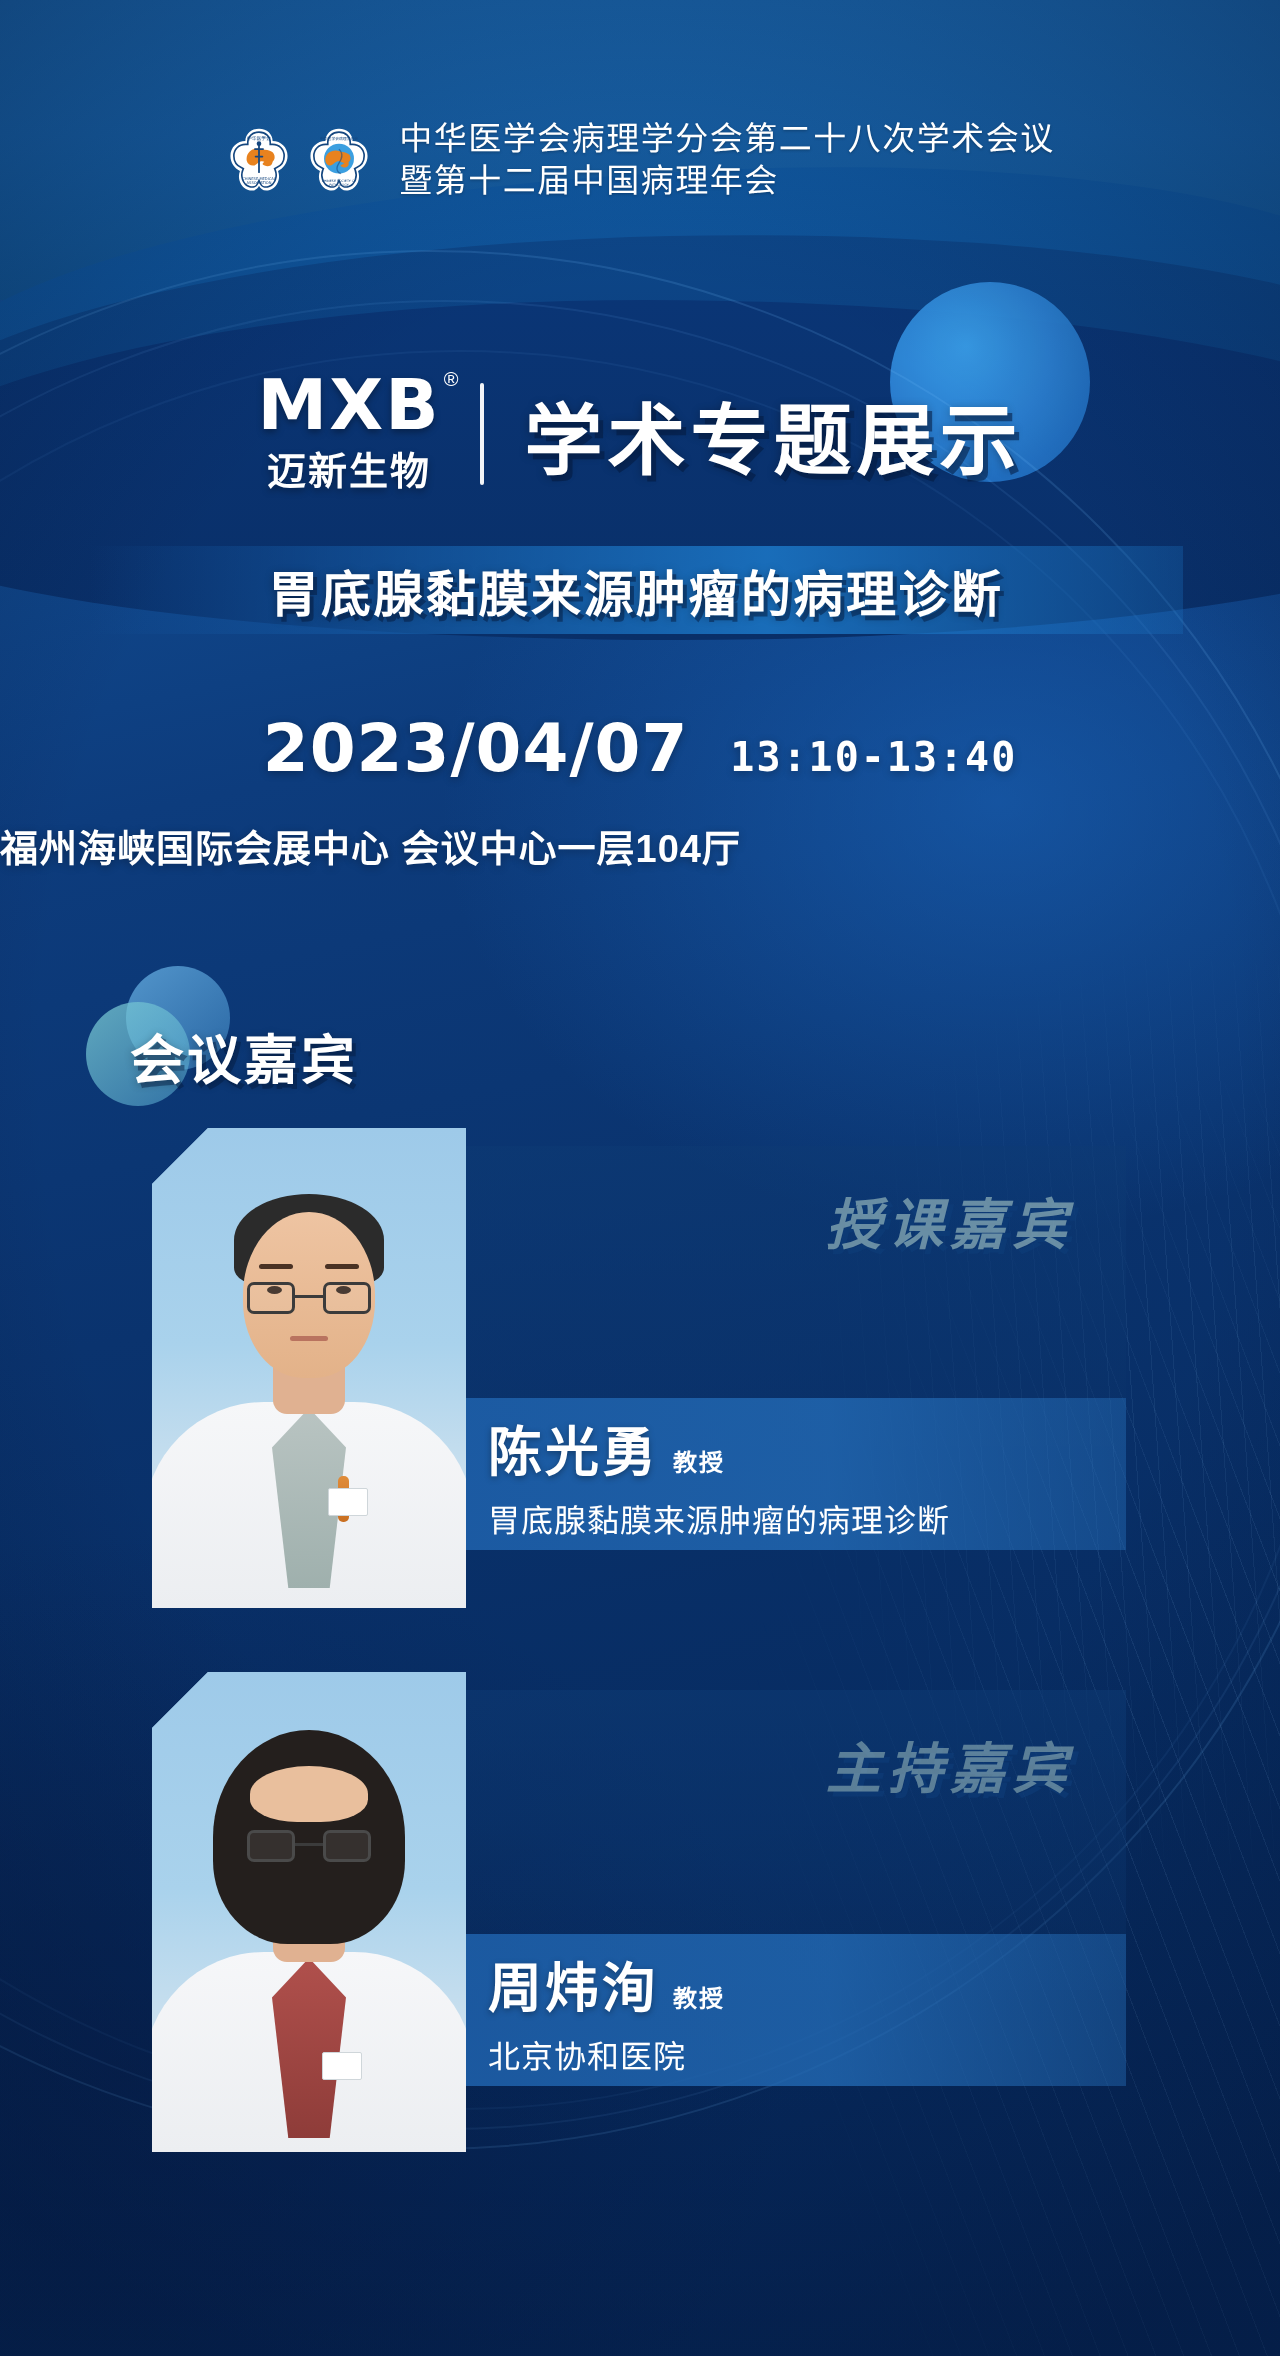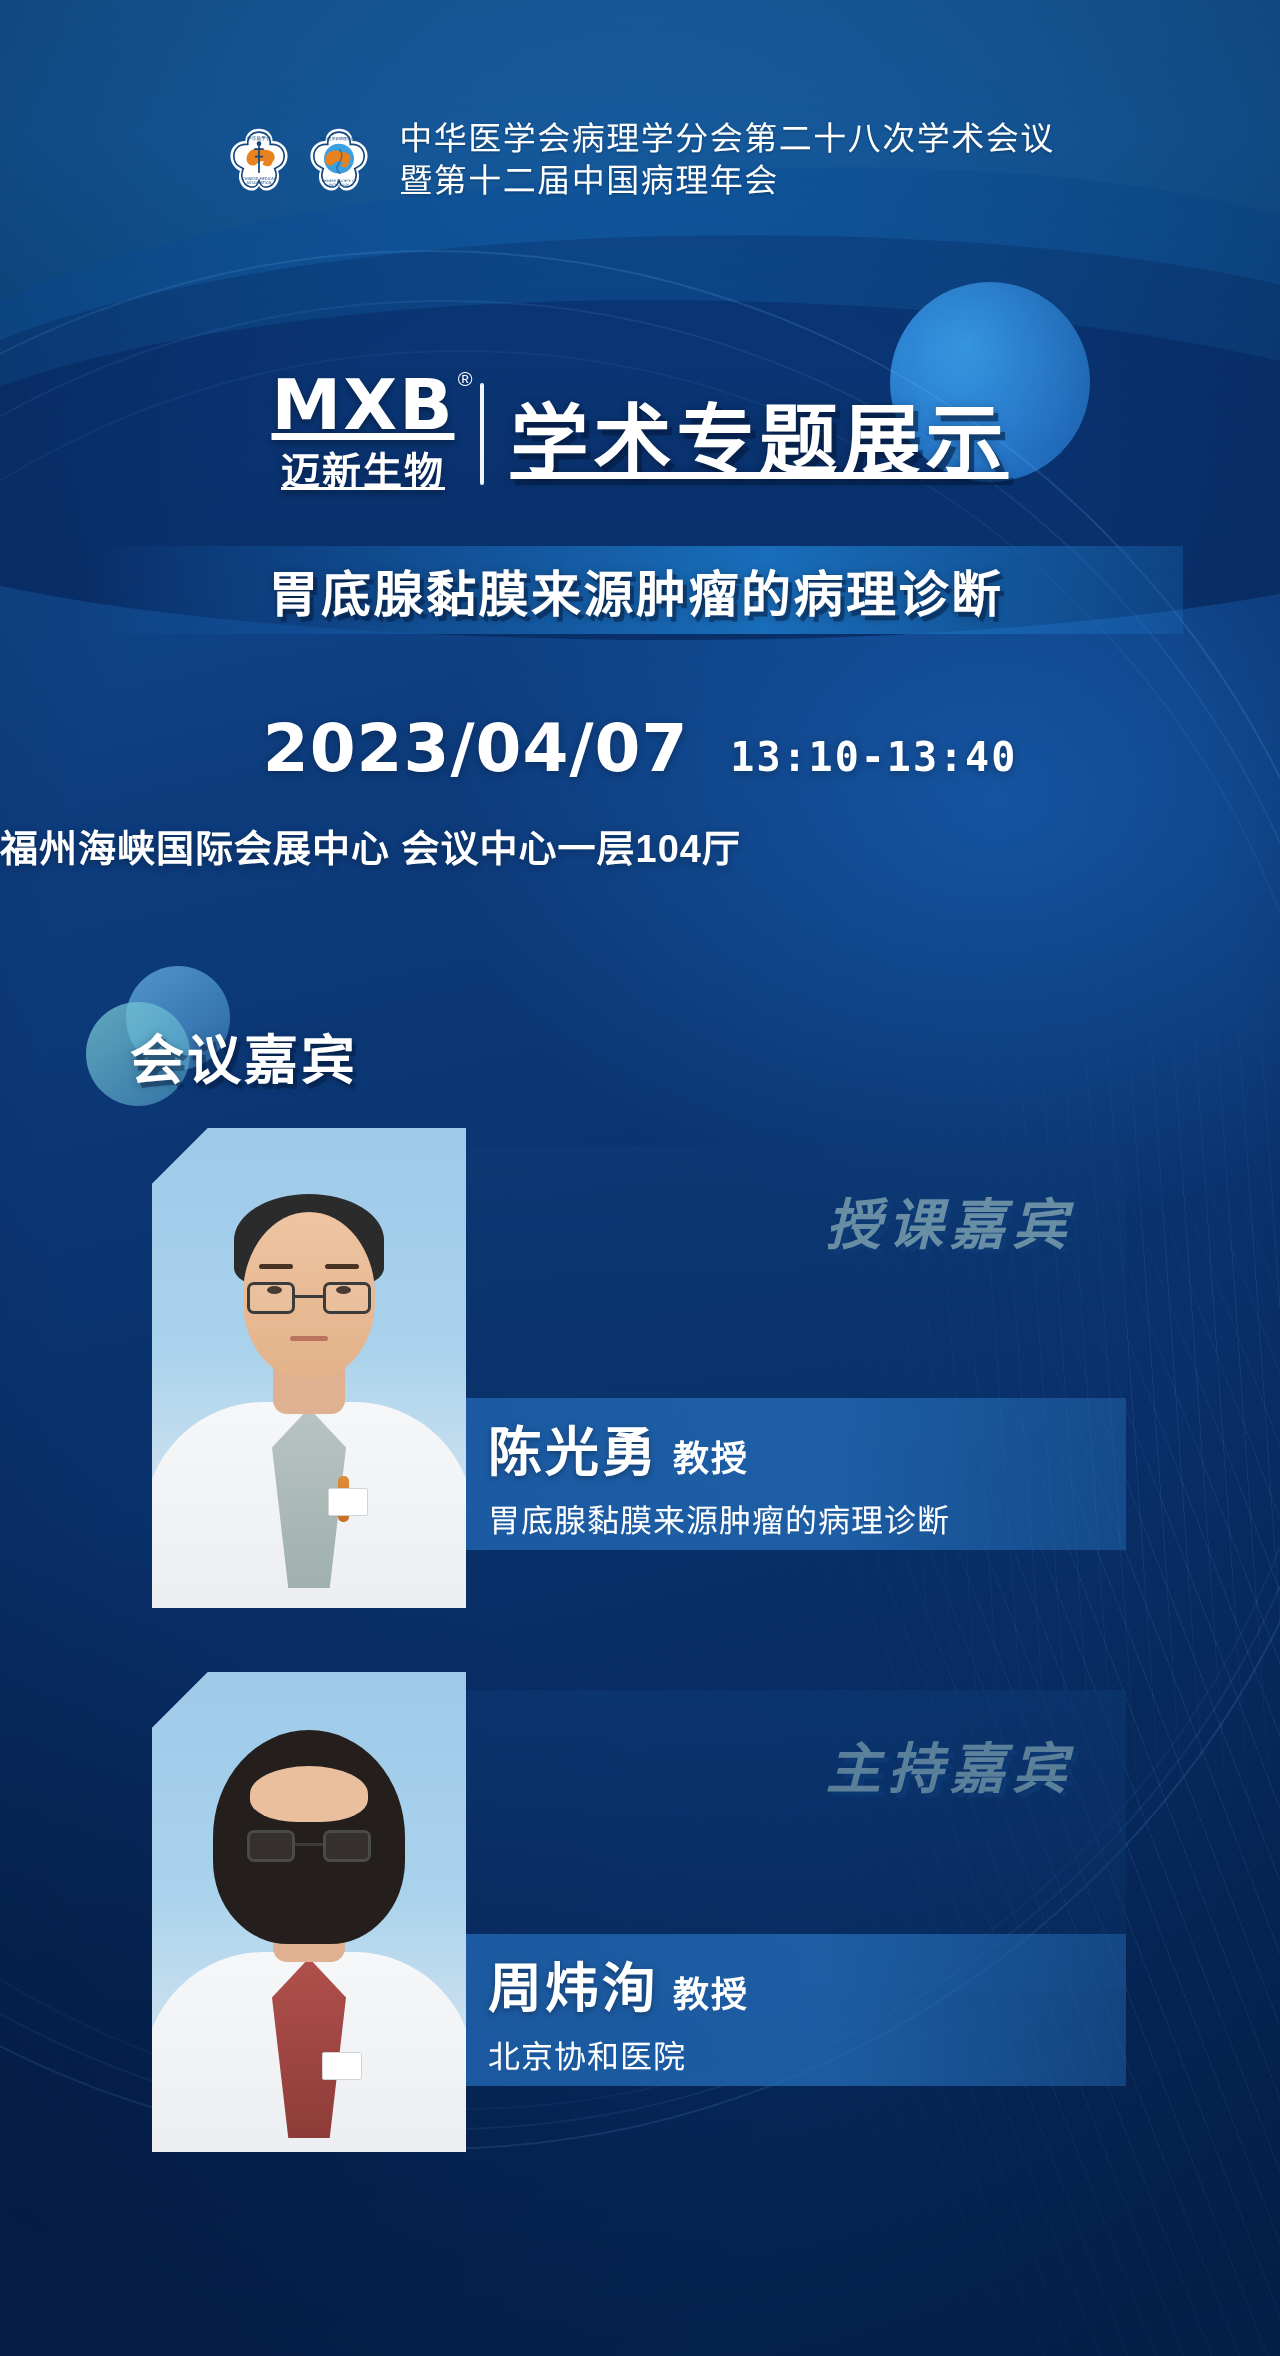--- a/index.html
+++ b/index.html
@@ -83,21 +83,21 @@
   .emblem{ width:68px; height:68px; position:relative; }
   .header-titles{ line-height:1.28; }
   .header-titles div{
     font-size:33px; font-weight:400; letter-spacing:1.5px; color:#fff;
     text-shadow:0 1px 3px rgba(0,0,0,.28);
   }
 
   
   .brandrow{
     position:absolute; left:0; top:372px; width:100%;
-    display:flex; align-items:center; justify-content:center; gap:0;text-decoration:underline;
+    display:flex; align-items:center; justify-content:center; gap:14px;
   }
   .mxb{ position:relative; text-align:center; padding-right:26px; }
   .mxb .mark{
     font-size:70px; font-weight:bold; letter-spacing:2px; line-height:.96;
     color:#fff; font-family:"DejaVu Sans",sans-serif;
     text-shadow:0 3px 7px rgba(0,0,0,.35);
   }
   .mxb .reg{
     position:absolute; right:8px; top:-4px; font-size:20px; color:#fff; font-weight:normal;
   }
@@ -282,21 +282,21 @@
     padding-left:22px;
   }
   .speaker.s1 .namebar{ top:270px; }
   .speaker.s2 .namebar{ top:262px; }
   .nameline{ display:flex; align-items:baseline; gap:14px; }
   .nameline .nm{
     font-size:54px; font-weight:bold; letter-spacing:3px; color:#fff;
     text-shadow:0 2px 6px rgba(0,0,0,.35);
   }
   .nameline .tt{
-    font-size:36px; font-weight:bold; letter-spacing:2px; color:#fff;
+    font-size:24px; font-weight:bold; letter-spacing:2px; color:#fff;
   }
   .affil{
     margin-top:8px; font-size:32px; letter-spacing:1px; color:#fff; font-weight:500;
   }
 </style>
 </head>
 <body>
 
 <div class="poster">
   <div class="topband"></div>

